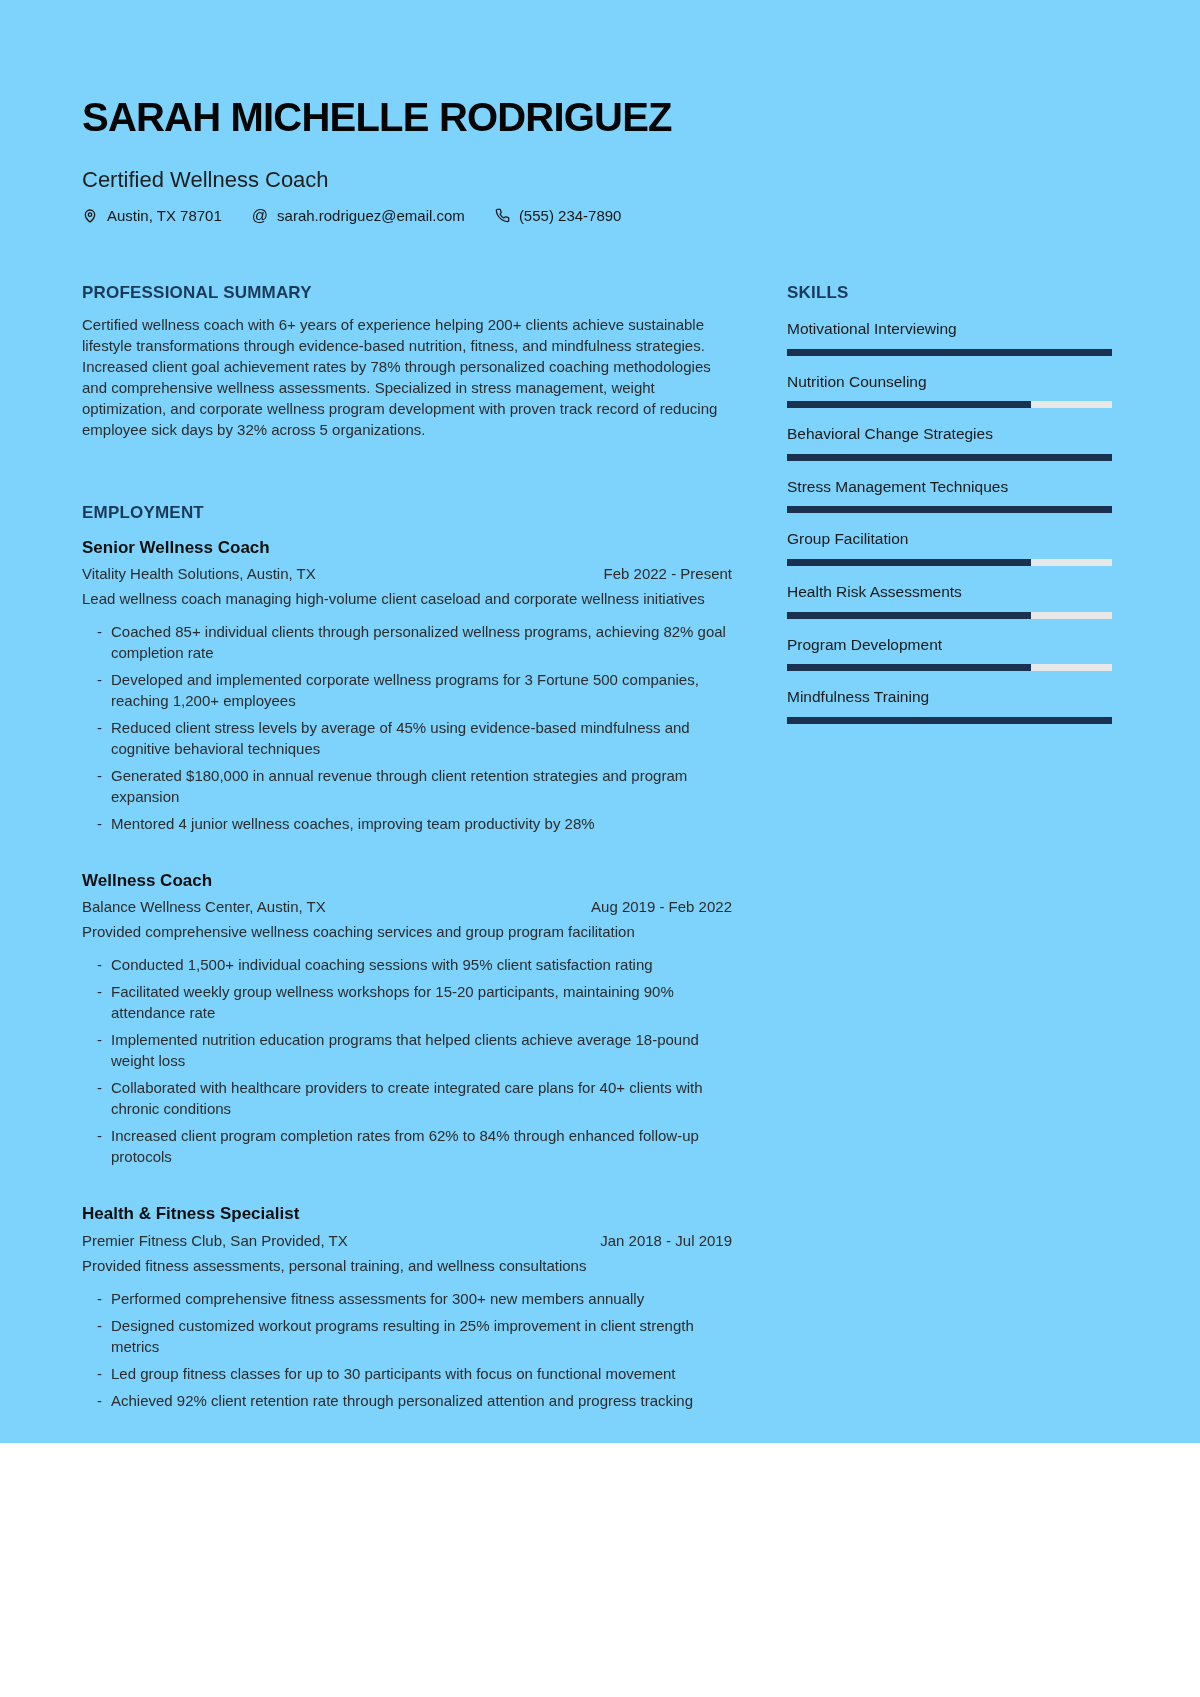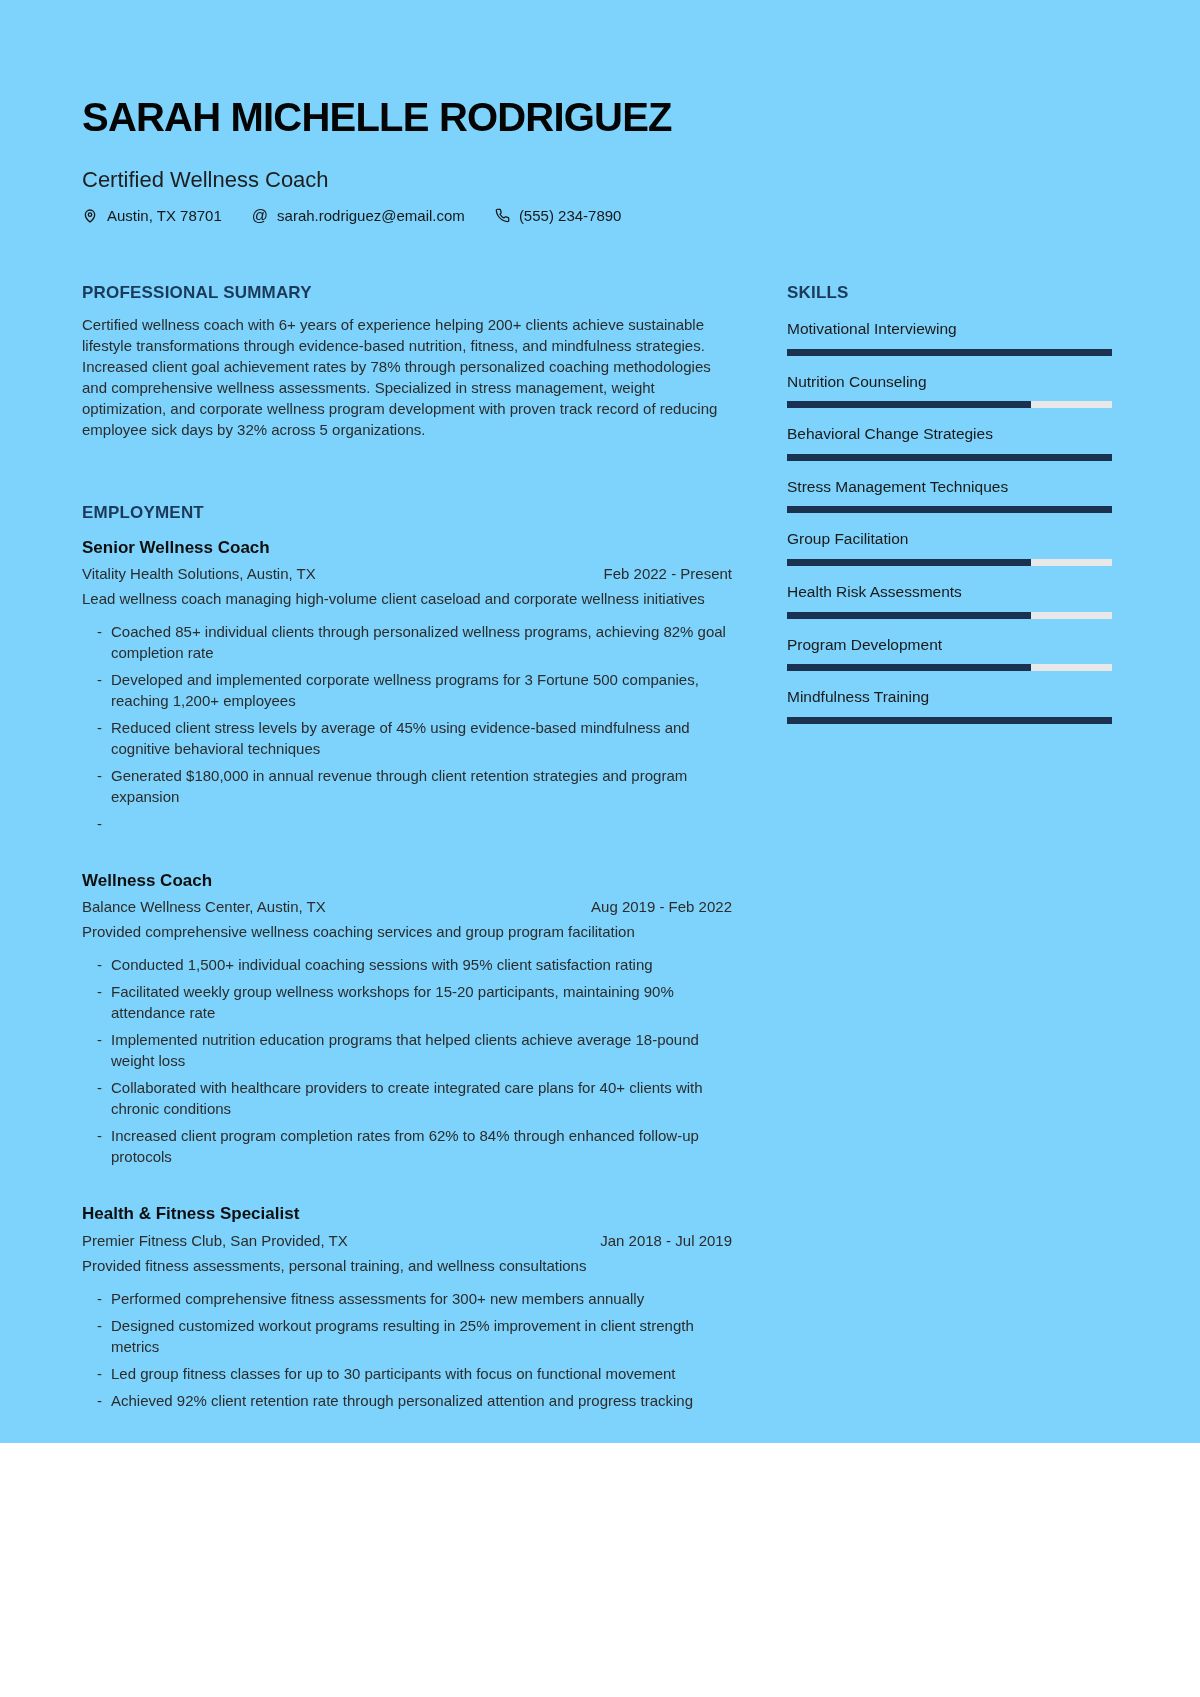--- a/index.html
+++ b/index.html
@@ -183,20 +183,21 @@
             <li class="bullet">
                 <span class="dash">-</span>
                 <span>Reduced client stress levels by average of 45% using evidence-based mindfulness and cognitive behavioral techniques</span>
               </li>
             <li class="bullet">
                 <span class="dash">-</span>
                 <span>Generated $180,000 in annual revenue through client retention strategies and program expansion</span>
               </li>
             <li class="bullet">
                 <span class="dash">-</span>
+                <span>Mentored 4 junior wellness coaches, improving team productivity by 28%</span>
               </li>
           </ul>
         </div>
 
         <div class="job">
           <div class="job-title">Wellness Coach</div>
           <div class="company-row">
             <span>Balance Wellness Center, Austin, TX</span>
             <span>Aug 2019 - Feb 2022</span>
           </div>

